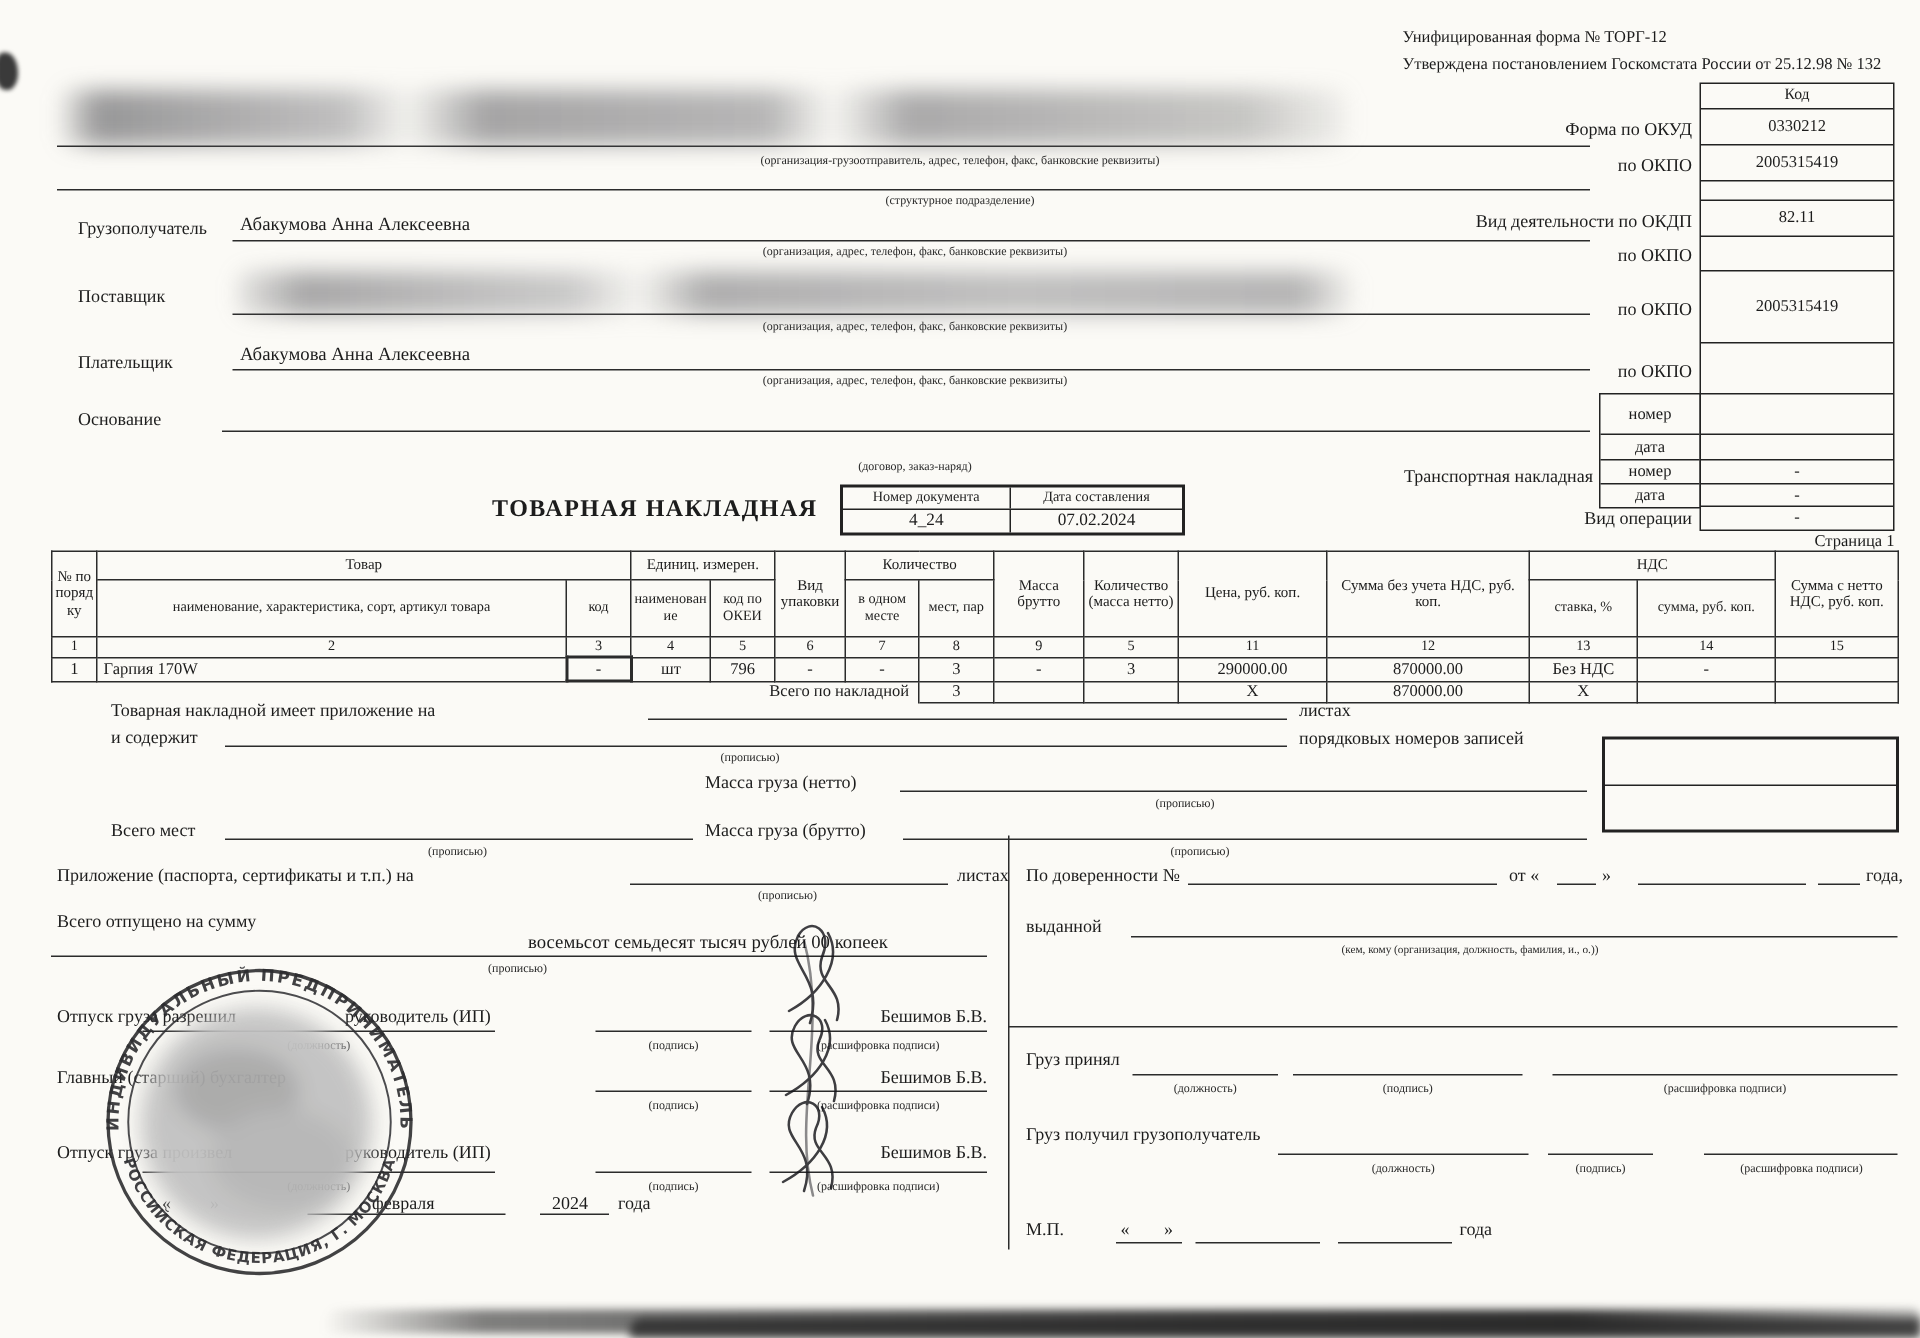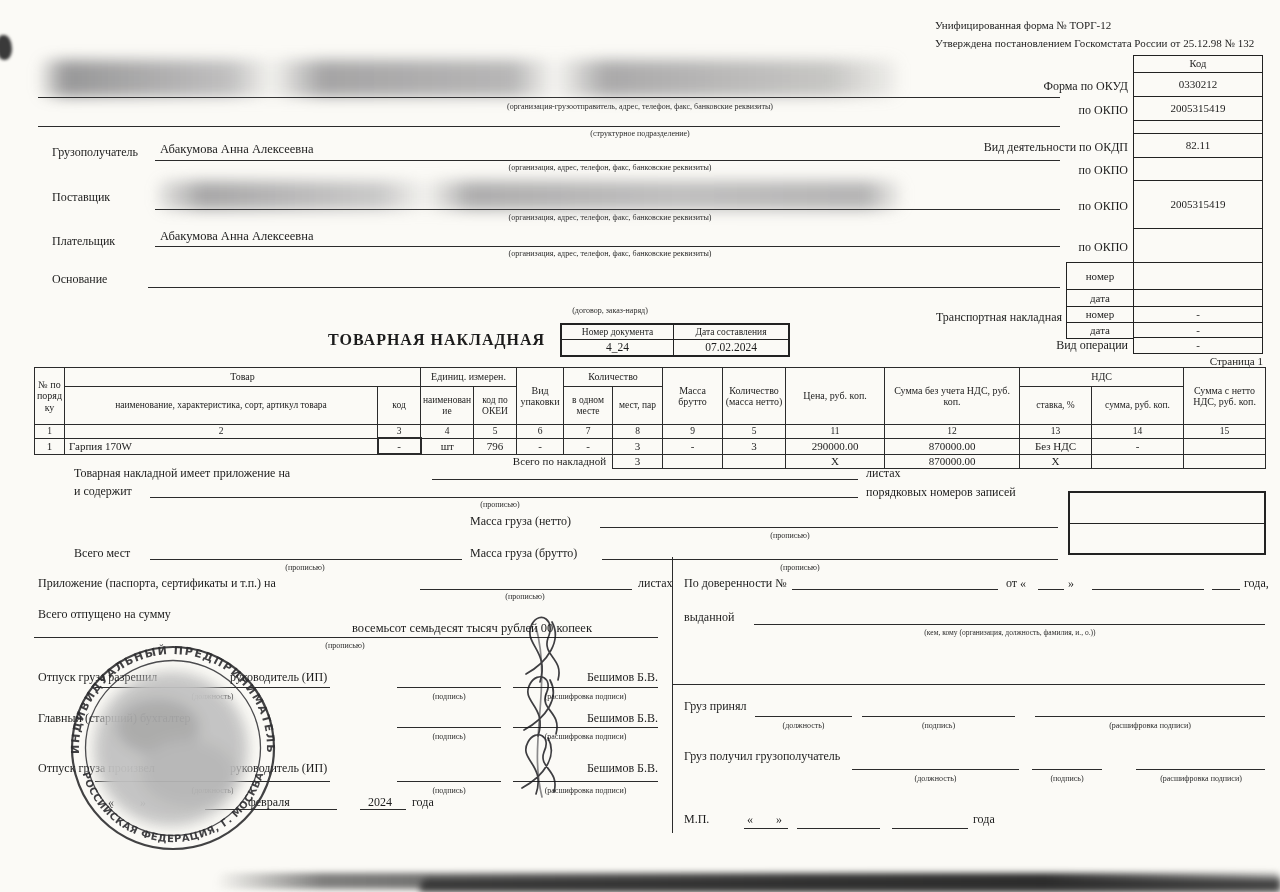--- a/index.html
+++ b/index.html
@@ -240,21 +240,21 @@
   <div class="lab" style="left:1006px;top:576px;">от «</div>
   <div class="ln" style="left:1038px;top:589px;width:26px;"></div>
   <div class="lab" style="left:1068px;top:576px;">»</div>
   <div class="ln" style="left:1092px;top:589px;width:112px;"></div>
   <div class="ln" style="left:1212px;top:589px;width:28px;"></div>
   <div class="lab" style="left:1244px;top:576px;">года,</div>
 
   <div class="lab" style="left:38px;top:607px;">Всего отпущено на сумму</div>
   <div class="lab" style="left:684px;top:610px;">выданной</div>
   <div class="ln" style="left:754px;top:624px;width:511px;"></div>
-  <div class="cap" style="left:760px;width:500px;top:628px;font-size:7.5px;">(кем, кому (организация, должность, фамилия, и., о.))</div>
+  <div class="cap" style="left:730px;width:500px;top:628px;font-size:7.5px;">(кем, кому (организация, должность, фамилия, и., о.))</div>
 
   <div class="lab" style="left:352px;top:621px;font-size:12.5px;">восемьсот семьдесят тысяч рублей 00 копеек</div>
   <div class="ln" style="left:34px;top:637px;width:624px;"></div>
   <div class="cap" style="left:230px;width:230px;top:641px;">(прописью)</div>
 
   <div class="lab" style="left:38px;top:670px;">Отпуск груза разрешил</div>
   <div class="lab" style="left:230px;top:670px;">руководитель (ИП)</div>
   <div class="lab ctr" style="left:513px;width:145px;top:670px;">Бешимов Б.В.</div>
   <div class="ln" style="left:95px;top:687px;width:235px;"></div>
   <div class="ln" style="left:397px;top:687px;width:104px;"></div>

